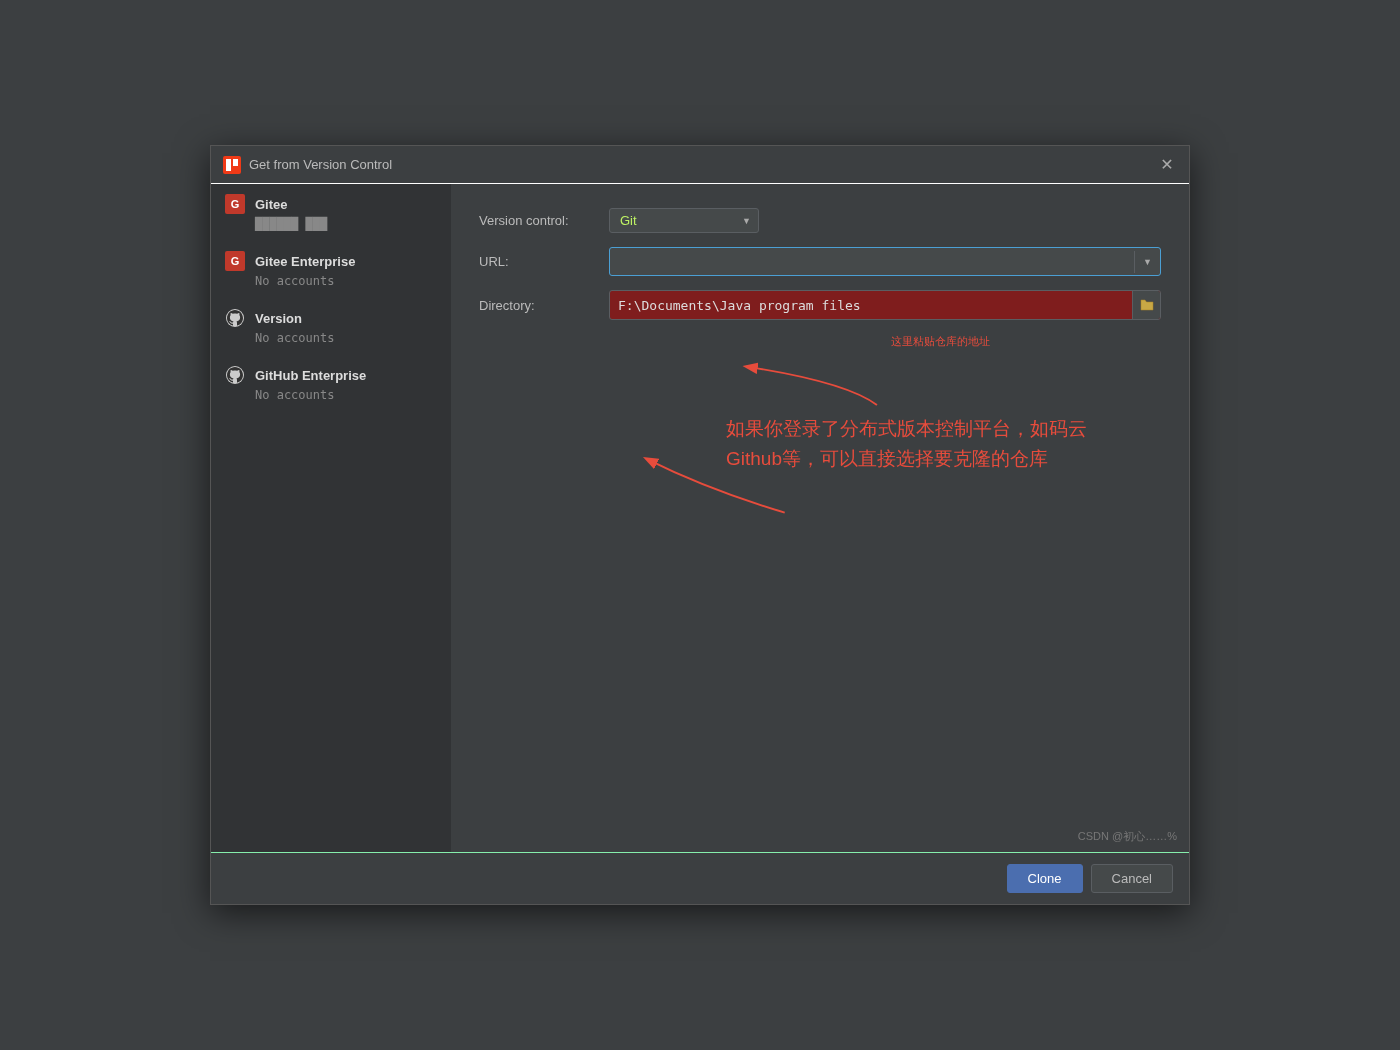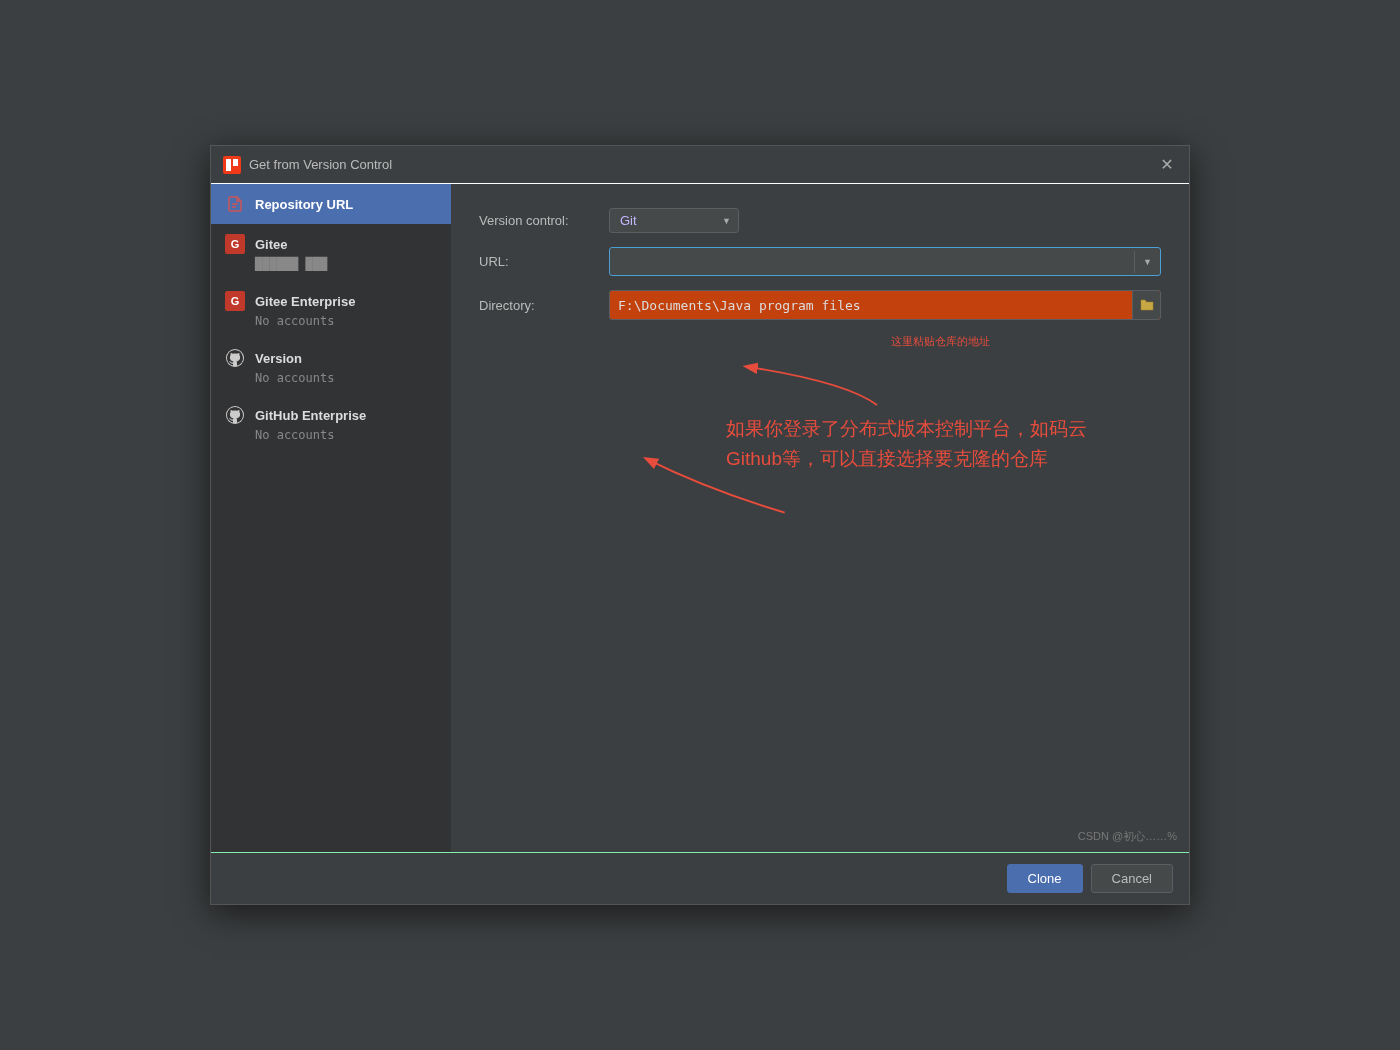--- a/index.html
+++ b/index.html
@@ -159,28 +159,28 @@
     .form-control-wrapper {
       flex: 1;
       display: flex;
       align-items: center;
       gap: 6px;
     }
 
     .version-control-select {
       background: #45494a;
       border: 1px solid #5a5e62;
-      color: #c4b5fd;
+      color: #bef264;
       font-size: 13px;
       padding: 4px 28px 4px 10px;
       border-radius: 3px;
       appearance: none;
       cursor: pointer;
       position: relative;
-      width: 130px;
+      width: 150px;
     }
 
     .select-wrapper {
       position: relative;
       display: inline-block;
     }
 
     .select-wrapper::after {
       content: '▼';
       position: absolute;
@@ -226,21 +226,21 @@
       color: #aaa;
       font-size: 9px;
     }
 
     .directory-input-wrapper {
       flex: 1;
       display: flex;
       align-items: center;
       border: 1px solid #5a5e62;
       border-radius: 3px;
-      background: #c2410c;
+      background: #7f1d1d;
       overflow: hidden;
     }
 
     .directory-input {
       flex: 1;
       background: transparent;
       border: none;
       outline: none;
       color: #ddd;
       font-size: 13px;
@@ -335,31 +335,20 @@
       <rect x="10" y="3" width="5" height="7" fill="white"></rect>
     </svg>
     <span class="title-bar-text">Get from Version Control</span>
     <div class="title-bar-close">✕</div>
   </div>
 
   <div class="dialog-body">
 
     <div class="sidebar">
 
-      <div class="sidebar-item active">
-        <div class="sidebar-item-header">
-          <svg class="icon-repo" viewBox="0 0 20 20" xmlns="http://www.w3.org/2000/svg">
-            <path d="M5 3C4.4 3 4 3.4 4 4v12c0 0.6 0.4 1 1 1h10c0.6 0 1-0.4 1-1V7l-4-4H5z" fill="none" stroke="#cc5555" stroke-width="1.5"></path>
-            <path d="M12 3v4h4" fill="none" stroke="#cc5555" stroke-width="1.5"></path>
-            <line x1="7" y1="10" x2="13" y2="10" stroke="#cc5555" stroke-width="1.5"></line>
-            <line x1="7" y1="13" x2="11" y2="13" stroke="#cc5555" stroke-width="1.5"></line>
-          </svg>
-          <span class="sidebar-item-label">Repository URL</span>
-        </div>
-      </div>
 
       <div class="sidebar-item">
         <div class="sidebar-item-header">
           <div class="icon-gitee">G</div>
           <span class="sidebar-item-label">Gitee</span>
         </div>
         <span class="sidebar-item-sub">██████  ███</span>
       </div>
 
       <div class="sidebar-item">

